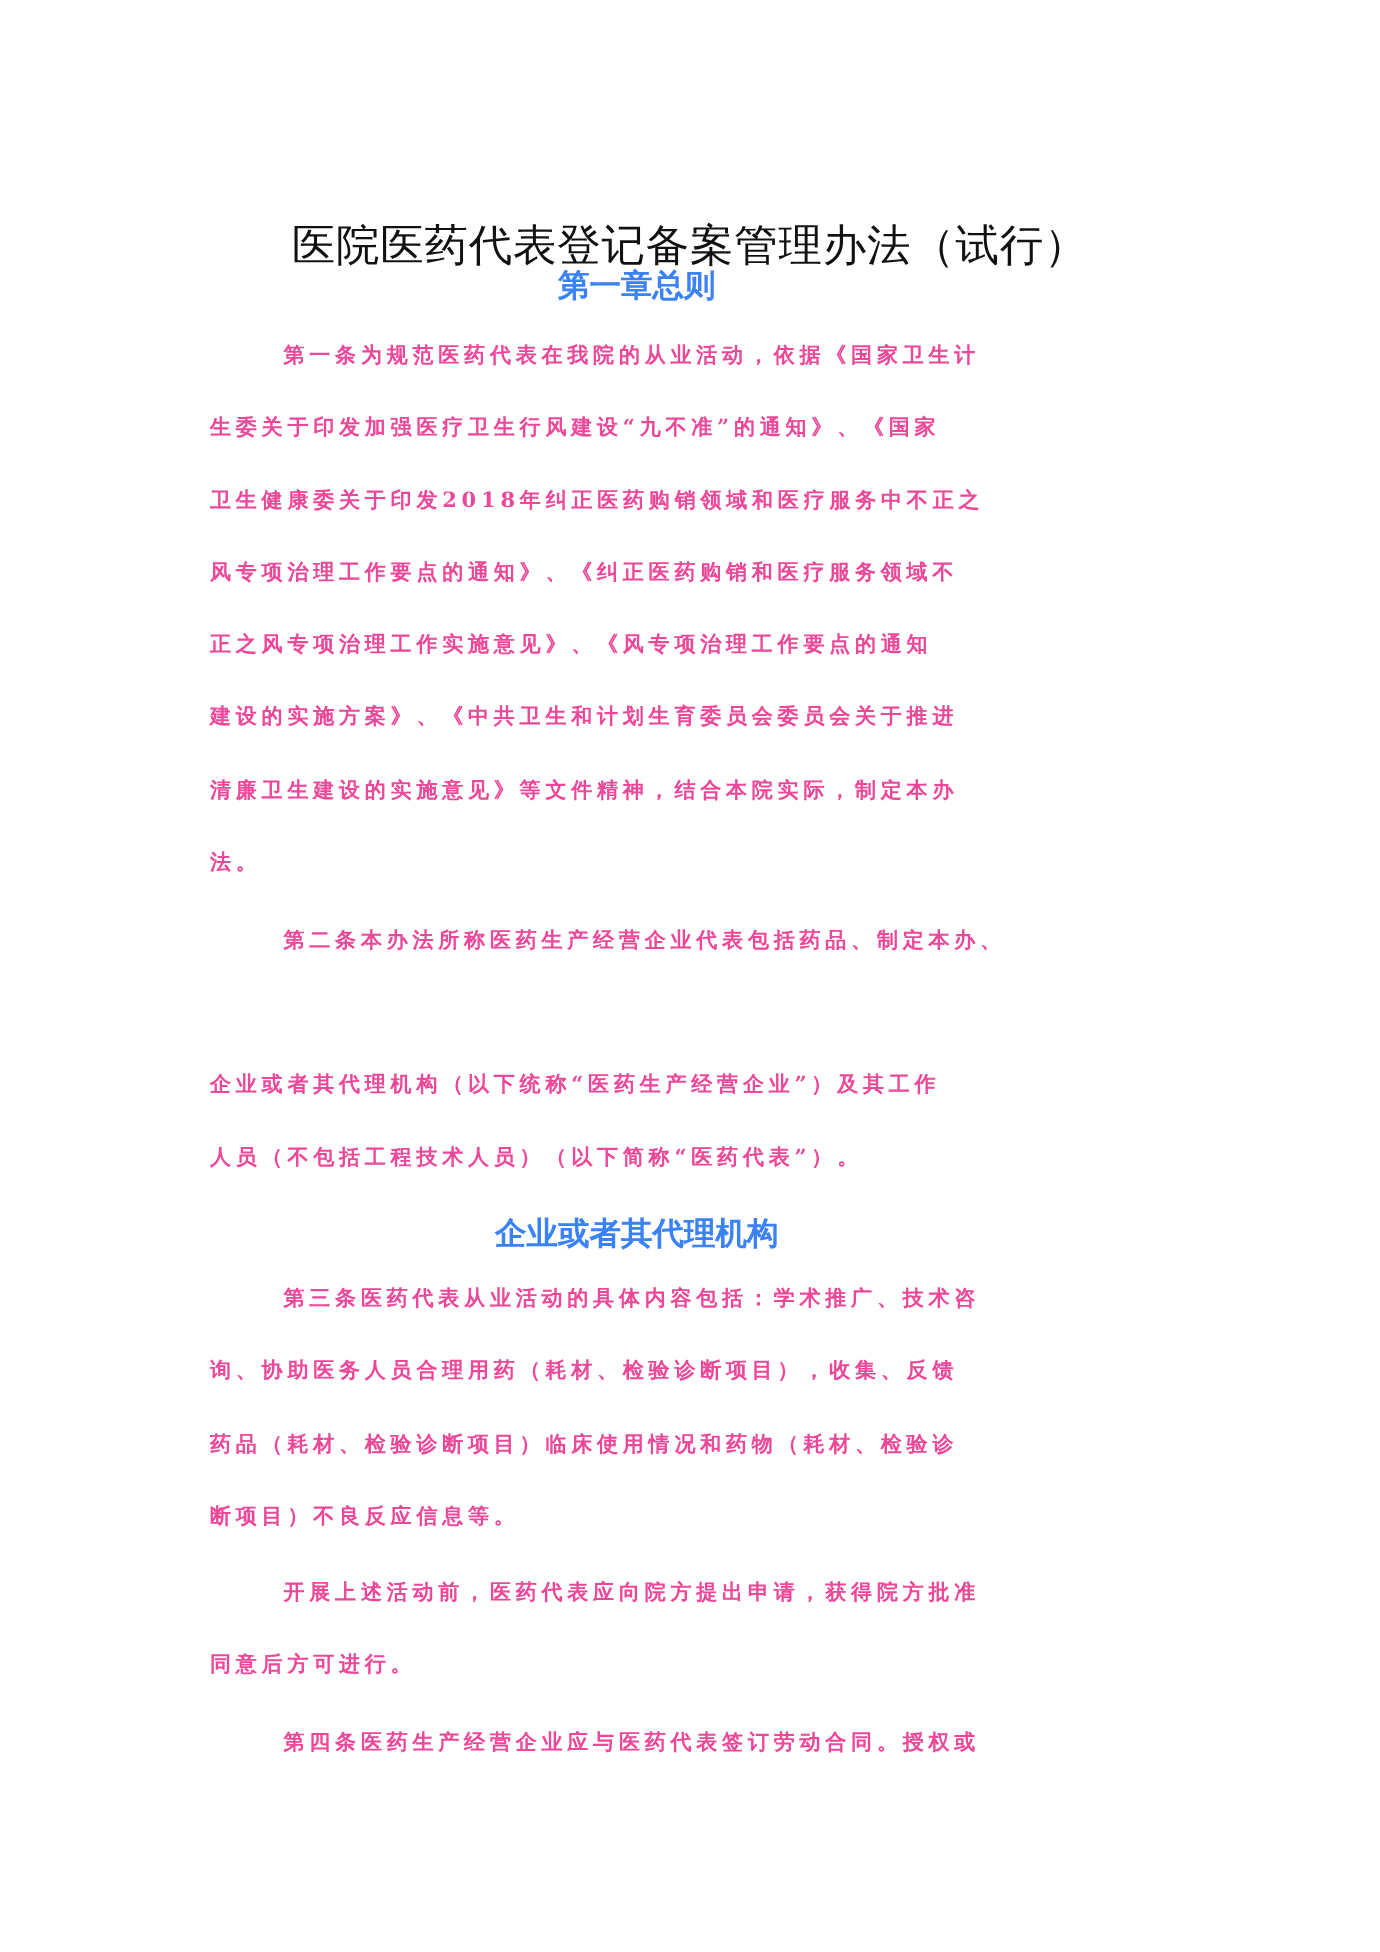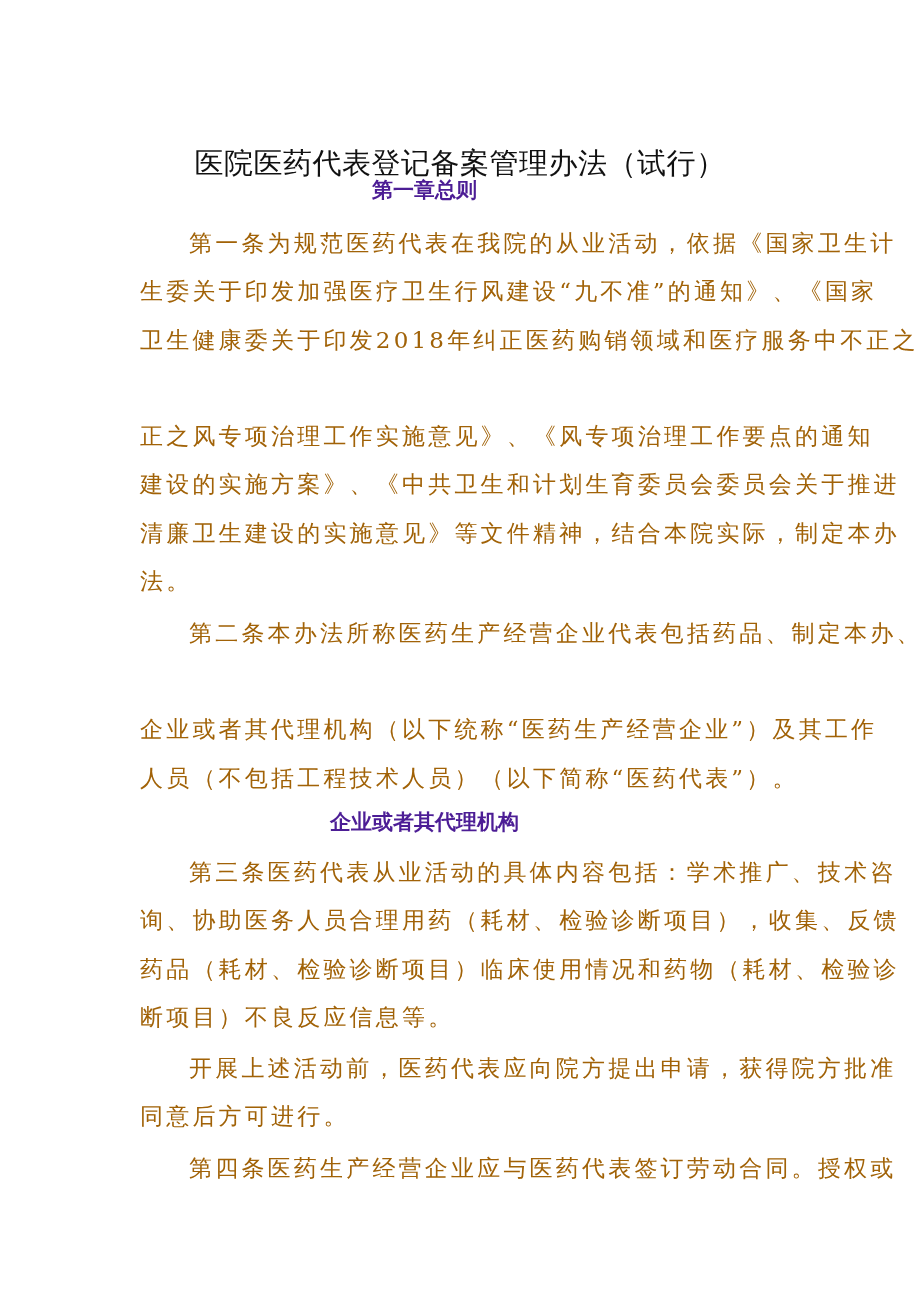--- a/index.html
+++ b/index.html
@@ -4,35 +4,36 @@
   <style>
     html, body { margin: 0; padding: 0; background: #ffffff; }
     body { width: 920px; height: 1301px; position: relative; overflow: hidden;
            font-family: "DejaVu Serif", "Liberation Serif", serif; color: #111; }
     .page { position: absolute; left: 0; top: 0; width: 920px; height: 1301px; }
     .title { position: absolute; left: 0; width: 920px; top: 116px; text-align: center;
              font-family: "DejaVu Sans", "Liberation Sans", sans-serif; font-size: 29px;
              letter-spacing: 0.5px; color: #111; margin-top: 28px; }
     .chapter { position: absolute; left: 0; width: 849px; text-align: center;
                font-family: "DejaVu Sans", "Liberation Sans", sans-serif; font-size: 21px;
-               font-weight: bold; color: #4c1d95; }
-    .line { position: absolute; left: 140px; font-size: 23px; white-space: nowrap;
-            letter-spacing: 3.2px; color: #a16207; }
+               font-weight: bold; color: #3b82f6; }
+    .line { position: absolute; left: 140px; font-size: 14px; white-space: nowrap;
+            letter-spacing: 3.2px; color: #ec4899; font-weight: bold; }
     .line.indent { left: 189px; }
   </style>
 </head>
 <body>
 
 <div class="page">
   <div class="title">医院医药代表登记备案管理办法（试行）</div>
   <div class="chapter" style="top:176px">第一章总则</div>
 
   <div class="line indent" style="top:228px">第一条为规范医药代表在我院的从业活动，依据《国家卫生计</div>
   <div class="line" style="top:276px">生委关于印发加强医疗卫生行风建设“九不准”的通知》、《国家</div>
   <div class="line" style="top:325px">卫生健康委关于印发2018年纠正医药购销领域和医疗服务中不正之</div>
+  <div class="line" style="top:373px">风专项治理工作要点的通知》、《纠正医药购销和医疗服务领域不</div>
   <div class="line" style="top:421px">正之风专项治理工作实施意见》、《风专项治理工作要点的通知</div>
   <div class="line" style="top:518px">清廉卫生建设的实施意见》等文件精神，结合本院实际，制定本办</div>
   <div class="line" style="top:469px">建设的实施方案》、《中共卫生和计划生育委员会委员会关于推进</div>
   <div class="line" style="top:566px">法。</div>
 
   <div class="line indent" style="top:618px">第二条本办法所称医药生产经营企业代表包括药品、制定本办、</div>
   <div class="line" style="top:714px">企业或者其代理机构（以下统称“医药生产经营企业”）及其工作</div>
   <div class="line" style="top:763px">人员（不包括工程技术人员）（以下简称“医药代表”）。</div>
 
   <div class="chapter" style="top:808px">企业或者其代理机构</div>

